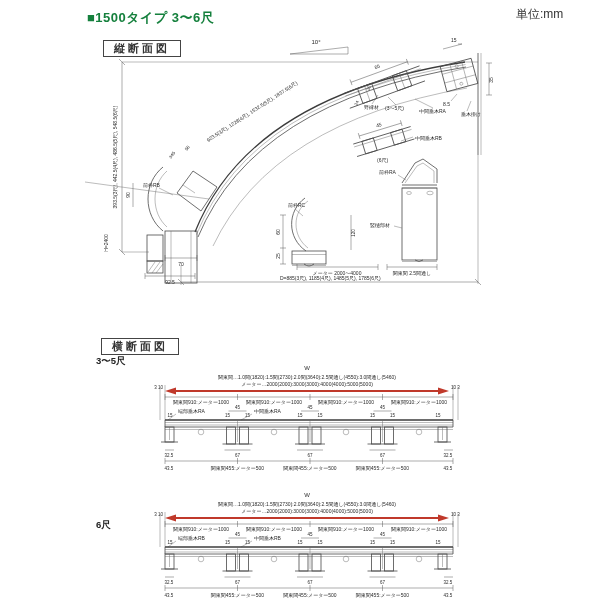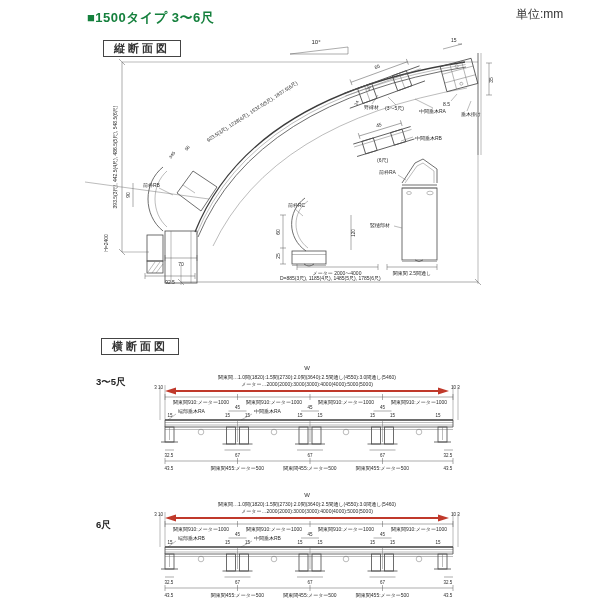--- a/index.html
+++ b/index.html
@@ -215,21 +215,21 @@
     <text x="327" y="240" text-anchor="middle" class="t5">関東間 2.5間通し</text>
     <line x1="96" y1="230" x2="96" y2="250" class="thin"></line>
     <line x1="96" y1="247" x2="393" y2="247" class="dim"></line>
     <line x1="93" y1="244" x2="99" y2="250" class="dim"></line>
     <line x1="390" y1="244" x2="396" y2="250" class="dim"></line>
     <text x="195" y="244.5" class="t5">D=885(3尺), 1185(4尺), 1485(5尺), 1785(6尺)</text>
   </g>
 </svg>
 
 <div id="cross1" class="abs" style="left:0;top:355px;width:600px;height:130px;">
-  <div class="abs subttl" style="left:96px;top:0;margin-top:21px;">3〜5尺</div>
+  <div class="abs subttl" style="left:96px;top:0;">3〜5尺</div>
   <svg style="left:145px;top:7px;" width="340" height="112" viewBox="0 0 340 112">
     <text x="162" y="8" text-anchor="middle" class="t6">W</text>
     <text x="162" y="17" text-anchor="middle" class="t5">関東間…1.0間(1820):1.5間(2730):2.0間(3640):2.5間通し(4550):3.0間通し(5460)</text>
     <text x="162" y="24" text-anchor="middle" class="t5">メーター…2000(2000):3000(3000):4000(4000):5000(5000)</text>
 
     <g>
       <line x1="24" y1="29" x2="300" y2="29" stroke-width="1.8" fill="none" stroke="#c0392b"></line>
       <polygon points="20,29 31,25.5 31,32.5" fill="#c0392b"></polygon>
       <polygon points="304,29 293,25.5 293,32.5" fill="#c0392b"></polygon>
       <text x="18" y="27" text-anchor="end" class="t45">3 10</text>

